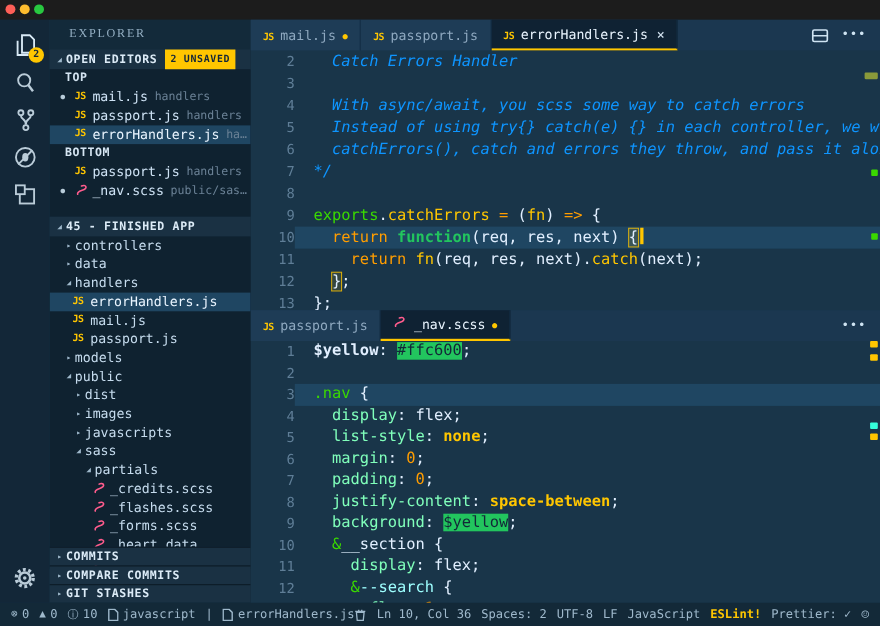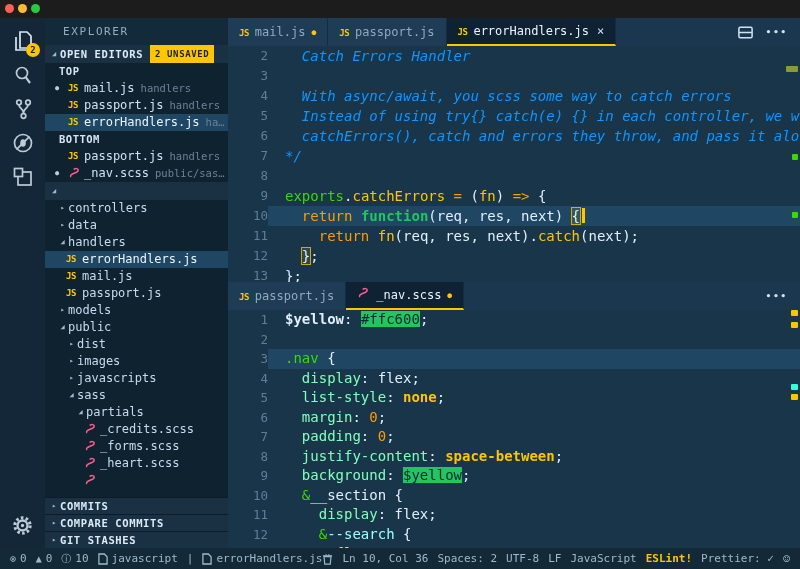--- a/index.html
+++ b/index.html
@@ -13,26 +13,26 @@
                display:flex;flex-direction:column;align-items:center;}
   .ab-item{position:relative;width:45px;height:34px;display:flex;align-items:center;justify-content:center;
            opacity:.85;}
   .ab-item.active{opacity:1;}
   .ab-badge{position:absolute;right:5px;bottom:1px;min-width:14px;height:14px;border-radius:8px;
             background:#ffc600;color:#132738;font-size:9px;font-weight:bold;line-height:14px;text-align:center;}
   #ab-top{display:flex;flex-direction:column;margin-top:6px;}
   #ab-bottom{margin-top:auto;margin-bottom:6px;}
   
   #sidebar{position:absolute;left:45px;top:18px;width:183px;height:530px;background:#132a3a;overflow:hidden;}
-  #sidebar-title{height:27px;line-height:27px;padding-left:18px;color:#93aec2;font-size:11px;letter-spacing:1.6px;}
+  #sidebar-title{height:27px;line-height:27px;padding-left:18px;color:#93aec2;font-size:11px;letter-spacing:1.6px;font-family:Liberation Serif, serif;}
   .sec-header{height:18px;line-height:18px;background:#1a3143;color:#dcebf7;font-size:10.5px;font-weight:bold;
               letter-spacing:.6px;display:flex;align-items:center;padding-left:4px;white-space:nowrap;overflow:hidden;}
   .tw{width:11px;font-size:7px;color:#9fb9cc;text-align:center;flex:none;}
   .badge{background:#ffc600;color:#132738;font-size:9px;font-weight:bold;padding:1px 5px;margin-left:7px;border-radius:1px;}
-  #oe-list{height:119px;background:#0f2230;font-size:12px;overflow:hidden;}
+  #oe-list{height:134px;background:#0f2230;font-size:12px;overflow:hidden;}
   .oe-group-label{height:17px;line-height:17px;padding-left:14px;color:#d5e5f2;font-size:10.5px;font-weight:bold;letter-spacing:.5px;}
   .oe-row{height:17px;line-height:17px;display:flex;align-items:center;padding-left:10px;white-space:nowrap;overflow:hidden;}
   .oe-row.sel{background:#1f4662;}
   .dot{width:13px;color:#b8ccd9;font-size:7px;flex:none;}
   .ficon{width:16px;flex:none;display:inline-flex;align-items:center;}
   .fname{color:#cfe3f5;}
   .oe-row.sel .fname{color:#eaf5ff;}
   .fdesc{color:#6b8296;font-size:10.5px;margin-left:6px;overflow:hidden;text-overflow:ellipsis;}
   #tree{height:302px;background:#0f2230;font-size:12px;overflow:hidden;}
   .tree-row{height:17px;line-height:17px;display:flex;align-items:center;white-space:nowrap;overflow:hidden;}
@@ -192,20 +192,21 @@
             <svg width="13" height="13" viewBox="0 0 16 16">
               <path d="M3.2 11.8c-.7-2.1 2.5-3.5 5-4.4 2.3-.8 4.7-2 4.3-3.9-.4-1.8-3.1-1.9-5-.9" fill="none" stroke="#ff5c8d" stroke-width="1.8" stroke-linecap="round"></path>
             </svg>
           </span>
           <span class="fname">_nav.scss</span>
           <span class="fdesc">public/sass/pa…</span>
         </div>
       </div>
     <div class="sec-header">
       <span class="tw">◢</span>
+      <span>45 - FINISHED APP</span>
     </div>
     <div id="tree">
         <div class="tree-row" style="padding-left: 12px;">
           <span class="tw">▸</span>
           <span class="name">controllers</span>
         </div>
         <div class="tree-row" style="padding-left: 12px;">
           <span class="tw">▸</span>
           <span class="name">data</span>
         </div>
@@ -266,29 +267,37 @@
             </svg>
           </span>
           <span class="name">_credits.scss</span>
         </div>
         <div class="tree-row" style="padding-left: 39px;">
           <span class="ficon">
             <svg width="13" height="13" viewBox="0 0 16 16">
               <path d="M3.2 11.8c-.7-2.1 2.5-3.5 5-4.4 2.3-.8 4.7-2 4.3-3.9-.4-1.8-3.1-1.9-5-.9" fill="none" stroke="#ff5c8d" stroke-width="1.8" stroke-linecap="round"></path>
             </svg>
           </span>
+          <span class="name">_flashes.scss</span>
+        </div>
+        <div class="tree-row" style="padding-left: 39px;">
+          <span class="ficon">
+            <svg width="13" height="13" viewBox="0 0 16 16">
+              <path d="M3.2 11.8c-.7-2.1 2.5-3.5 5-4.4 2.3-.8 4.7-2 4.3-3.9-.4-1.8-3.1-1.9-5-.9" fill="none" stroke="#ff5c8d" stroke-width="1.8" stroke-linecap="round"></path>
+            </svg>
+          </span>
           <span class="name">_forms.scss</span>
         </div>
         <div class="tree-row" style="padding-left: 39px;">
           <span class="ficon">
             <svg width="13" height="13" viewBox="0 0 16 16">
               <path d="M3.2 11.8c-.7-2.1 2.5-3.5 5-4.4 2.3-.8 4.7-2 4.3-3.9-.4-1.8-3.1-1.9-5-.9" fill="none" stroke="#ff5c8d" stroke-width="1.8" stroke-linecap="round"></path>
             </svg>
           </span>
-          <span class="name">_heart.scss</span>
+          <span class="name">_heart.data</span>
         </div>
         <div class="tree-row" style="padding-left: 39px;">
           <span class="ficon">
             <svg width="13" height="13" viewBox="0 0 16 16">
               <path d="M3.2 11.8c-.7-2.1 2.5-3.5 5-4.4 2.3-.8 4.7-2 4.3-3.9-.4-1.8-3.1-1.9-5-.9" fill="none" stroke="#ff5c8d" stroke-width="1.8" stroke-linecap="round"></path>
             </svg>
           </span>
           <span class="name"></span>
         </div>
       </div>

